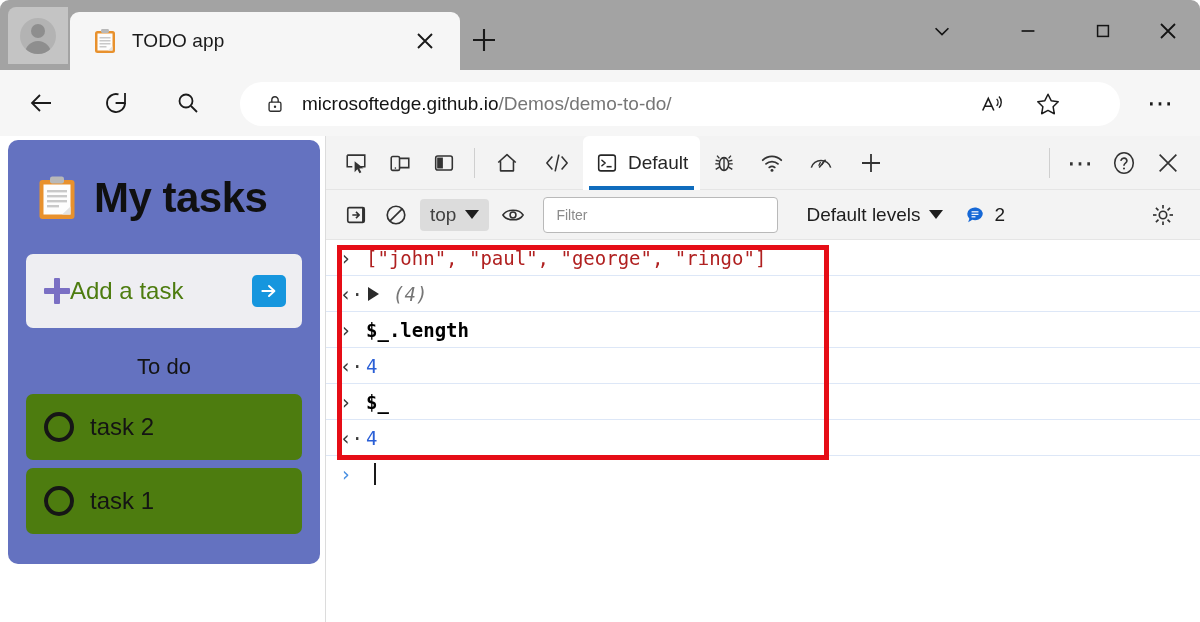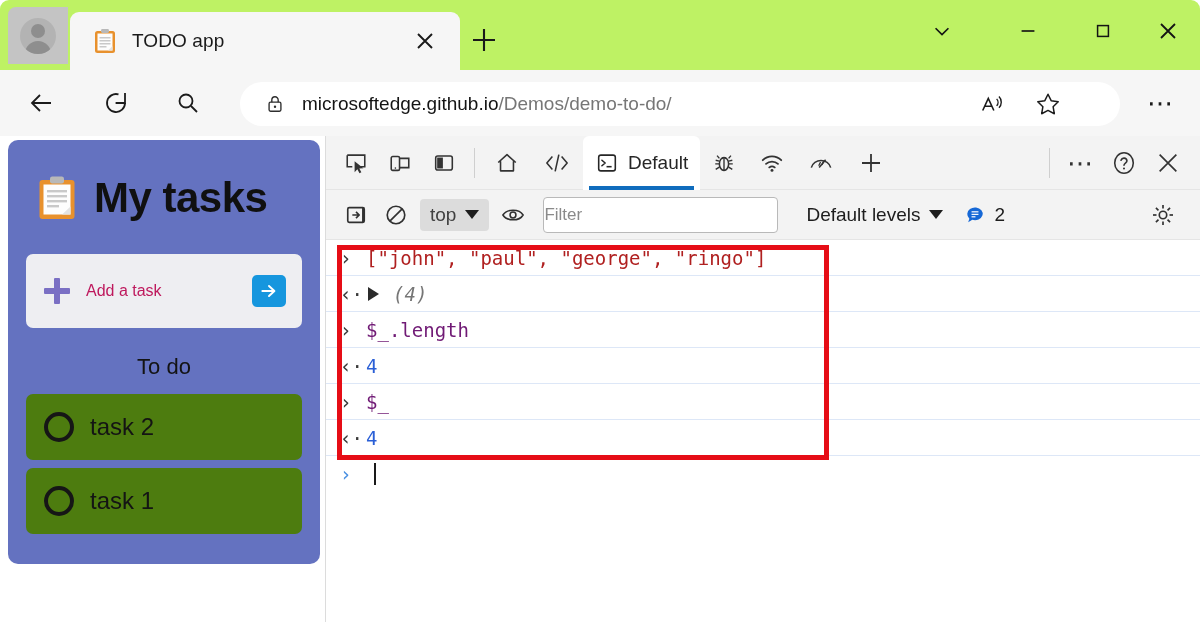--- a/index.html
+++ b/index.html
@@ -15,21 +15,21 @@
     position: relative;
     width: 1200px; height: 622px;
     background: #ffffff;
     overflow: hidden;
   }
 
   
   #tabstrip {
     position: absolute; left: 0; top: 0;
     width: 1200px; height: 70px;
-    background: #bef264;
+    background: #a3a3a3;
     border-top-left-radius: 9px;
     border-top-right-radius: 9px;
     text-align: center;
   }
   #profile-btn {
     position: absolute; left: 8px; top: 7px;
     width: 60px; height: 57px;
     background: #c4c4c4;
     border-top-left-radius: 8px;
     display: flex; align-items: center; justify-content: center;
@@ -185,22 +185,21 @@
   #add-task-plus {
     margin-left: 18px; width: 26px; height: 26px; flex: none;
     position: relative;
   }
   #add-task-plus::before, #add-task-plus::after {
     content: ""; position: absolute; background: #7a6fc4; border-radius: 1px;
   }
   #add-task-plus::before { left: 0; top: 10px; width: 26px; height: 6px; }
   #add-task-plus::after  { left: 10px; top: 0; width: 6px; height: 26px; }
   #add-task-label {
-    margin-left: 16px;
-    font-size: 16px; color: #be185d;
+    font-size: 24px; color: #4d7c0f;
   }
   #add-task-submit {
     position: absolute; right: 16px; top: 50%;
     transform: translateY(-50%);
     width: 34px; height: 32px;
     background: #1696de; border-radius: 5px;
     display: flex; align-items: center; justify-content: center;
   }
   #todo-section-title {
     margin-top: 26px;
@@ -299,21 +298,21 @@
     border-top: 9px solid #1d1d1d;
   }
   #cb-filter {
     flex: none; width: 235px; height: 36px;
     background: #ffffff;
     border: 1px solid #b9b9b9; border-radius: 4px;
     display: flex; align-items: center;
     margin-left: 10px;
   }
   #cb-filter-placeholder {
-    margin-left: 0; font-size: 17px; color: #8a8a8a;
+    margin-left: 12px; font-size: 14px; color: #8a8a8a;
   }
   #cb-levels {
     flex: none; display: flex; align-items: center;
     margin-left: 28px;
   }
   #cb-levels-label { font-size: 19px; color: #1d1d1d; }
   #cb-msgcount {
     flex: none; display: flex; align-items: center;
     margin-left: 22px;
   }
@@ -355,21 +354,21 @@
   .row-content {
     font-family: "DejaVu Sans Mono", monospace;
     font-size: 19px;
     white-space: pre;
     margin-left: 4px;
   }
   .code-input  { color: #b02020; }
   .code-count  { color: #767676; font-style: italic; }
   .code-str    { color: #e02020; font-style: italic; }
   .code-num    { color: #2a5fd6; }
-  .code-plain  { color: #701a75; }
+  .code-plain  { color: #000000; font-weight: bold; }
   .expand-tri {
     display: inline-block;
     width: 0; height: 0;
     border-top: 7px solid transparent;
     border-bottom: 7px solid transparent;
     border-left: 11px solid #2b2b2b;
     margin: 0 10px 0 6px;
     vertical-align: middle;
   }
   #prompt-caret {

